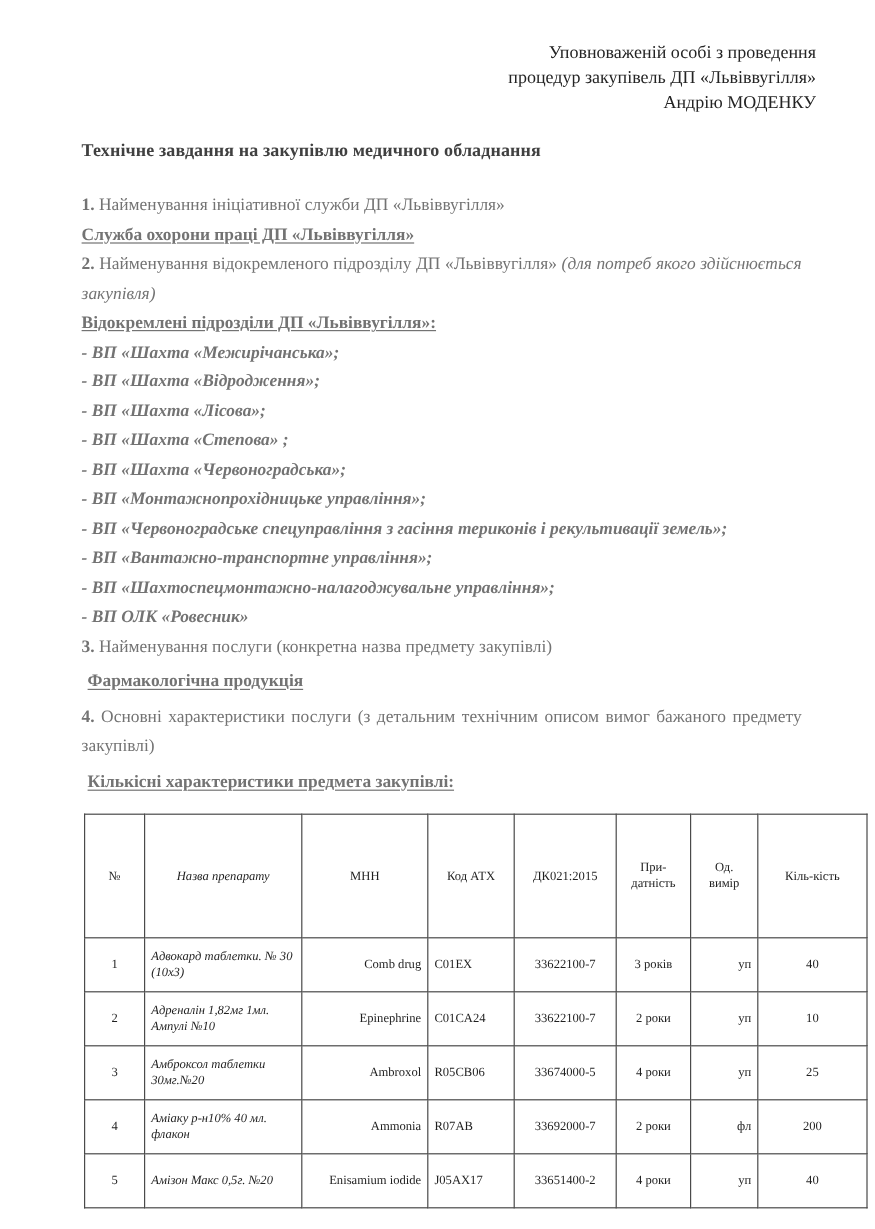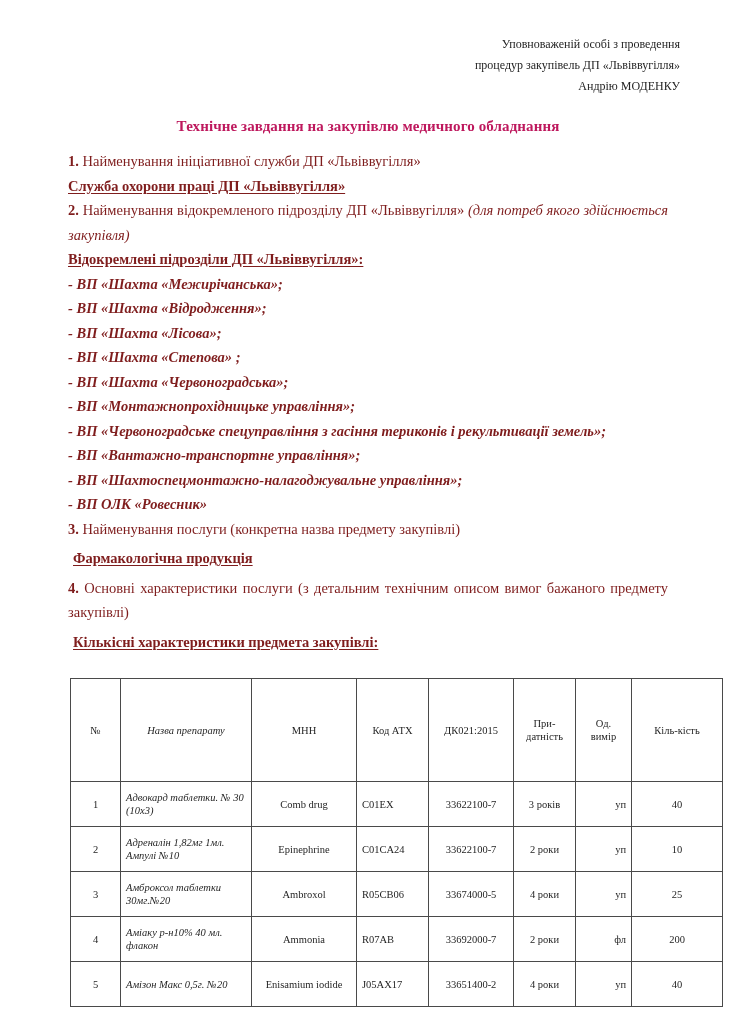--- a/index.html
+++ b/index.html
@@ -23,46 +23,46 @@
     height: 1024px;
     padding: 0;
     box-sizing: border-box;
   }
   .addressee {
     position: absolute;
     left: 380px;
     top: 34px;
     width: 300px;
     text-align: right;
-    font-size: 12px;
+    font-size: 15px;
     line-height: 21px;
     color: #242424;
   }
   .addressee div { white-space: nowrap; }
 
   .doc-title {
     position: absolute;
     left: 68px;
     top: 118px;
     width: 600px;
-    text-align: center;
+    text-align: left;
     font-size: 15px;
     font-weight: bold;
     letter-spacing: 0.1px;
-    color: #be185d;
+    color: #404040;
   }
 
   .body-block {
     position: absolute;
     left: 68px;
-    top: 149px;
+    top: 159px;
     width: 600px;
     font-size: 14.5px;
     line-height: 24.5px;
-    color: #7f1d1d;
+    color: #737373;
   }
   .para {
     text-align: justify;
     text-justify: inter-word;
     margin: 0;
   }
   .para .num {
     font-weight: bold;
   }
   .para .ital {
@@ -119,21 +119,21 @@
     line-height: 13px;
     padding: 0 3px;
   }
   table.spec tbody td {
     height: 38px;
     line-height: 13px;
     padding: 3px 5px;
   }
   .c-no      { width: 43px;  text-align: center; }
   .c-name    { width: 124px; text-align: left; font-style: italic; }
-  .c-mnn     { width: 98px;  text-align: center; }
+  .c-mnn     { width: 98px;  text-align: right; }
   .c-atx     { width: 65px;  text-align: left; }
   .c-dk      { width: 78px;  text-align: left; }
   .c-prid    { width: 55px;  text-align: center; }
   .c-od      { width: 49px;  text-align: center; }
   .c-kil     { width: 84px;  text-align: center; }
 
   thead .c-name, thead .c-mnn, thead .c-atx, thead .c-dk { text-align: center; }
 
   tbody .c-no { text-align: center; }
   tbody .c-prid { text-align: center; }

